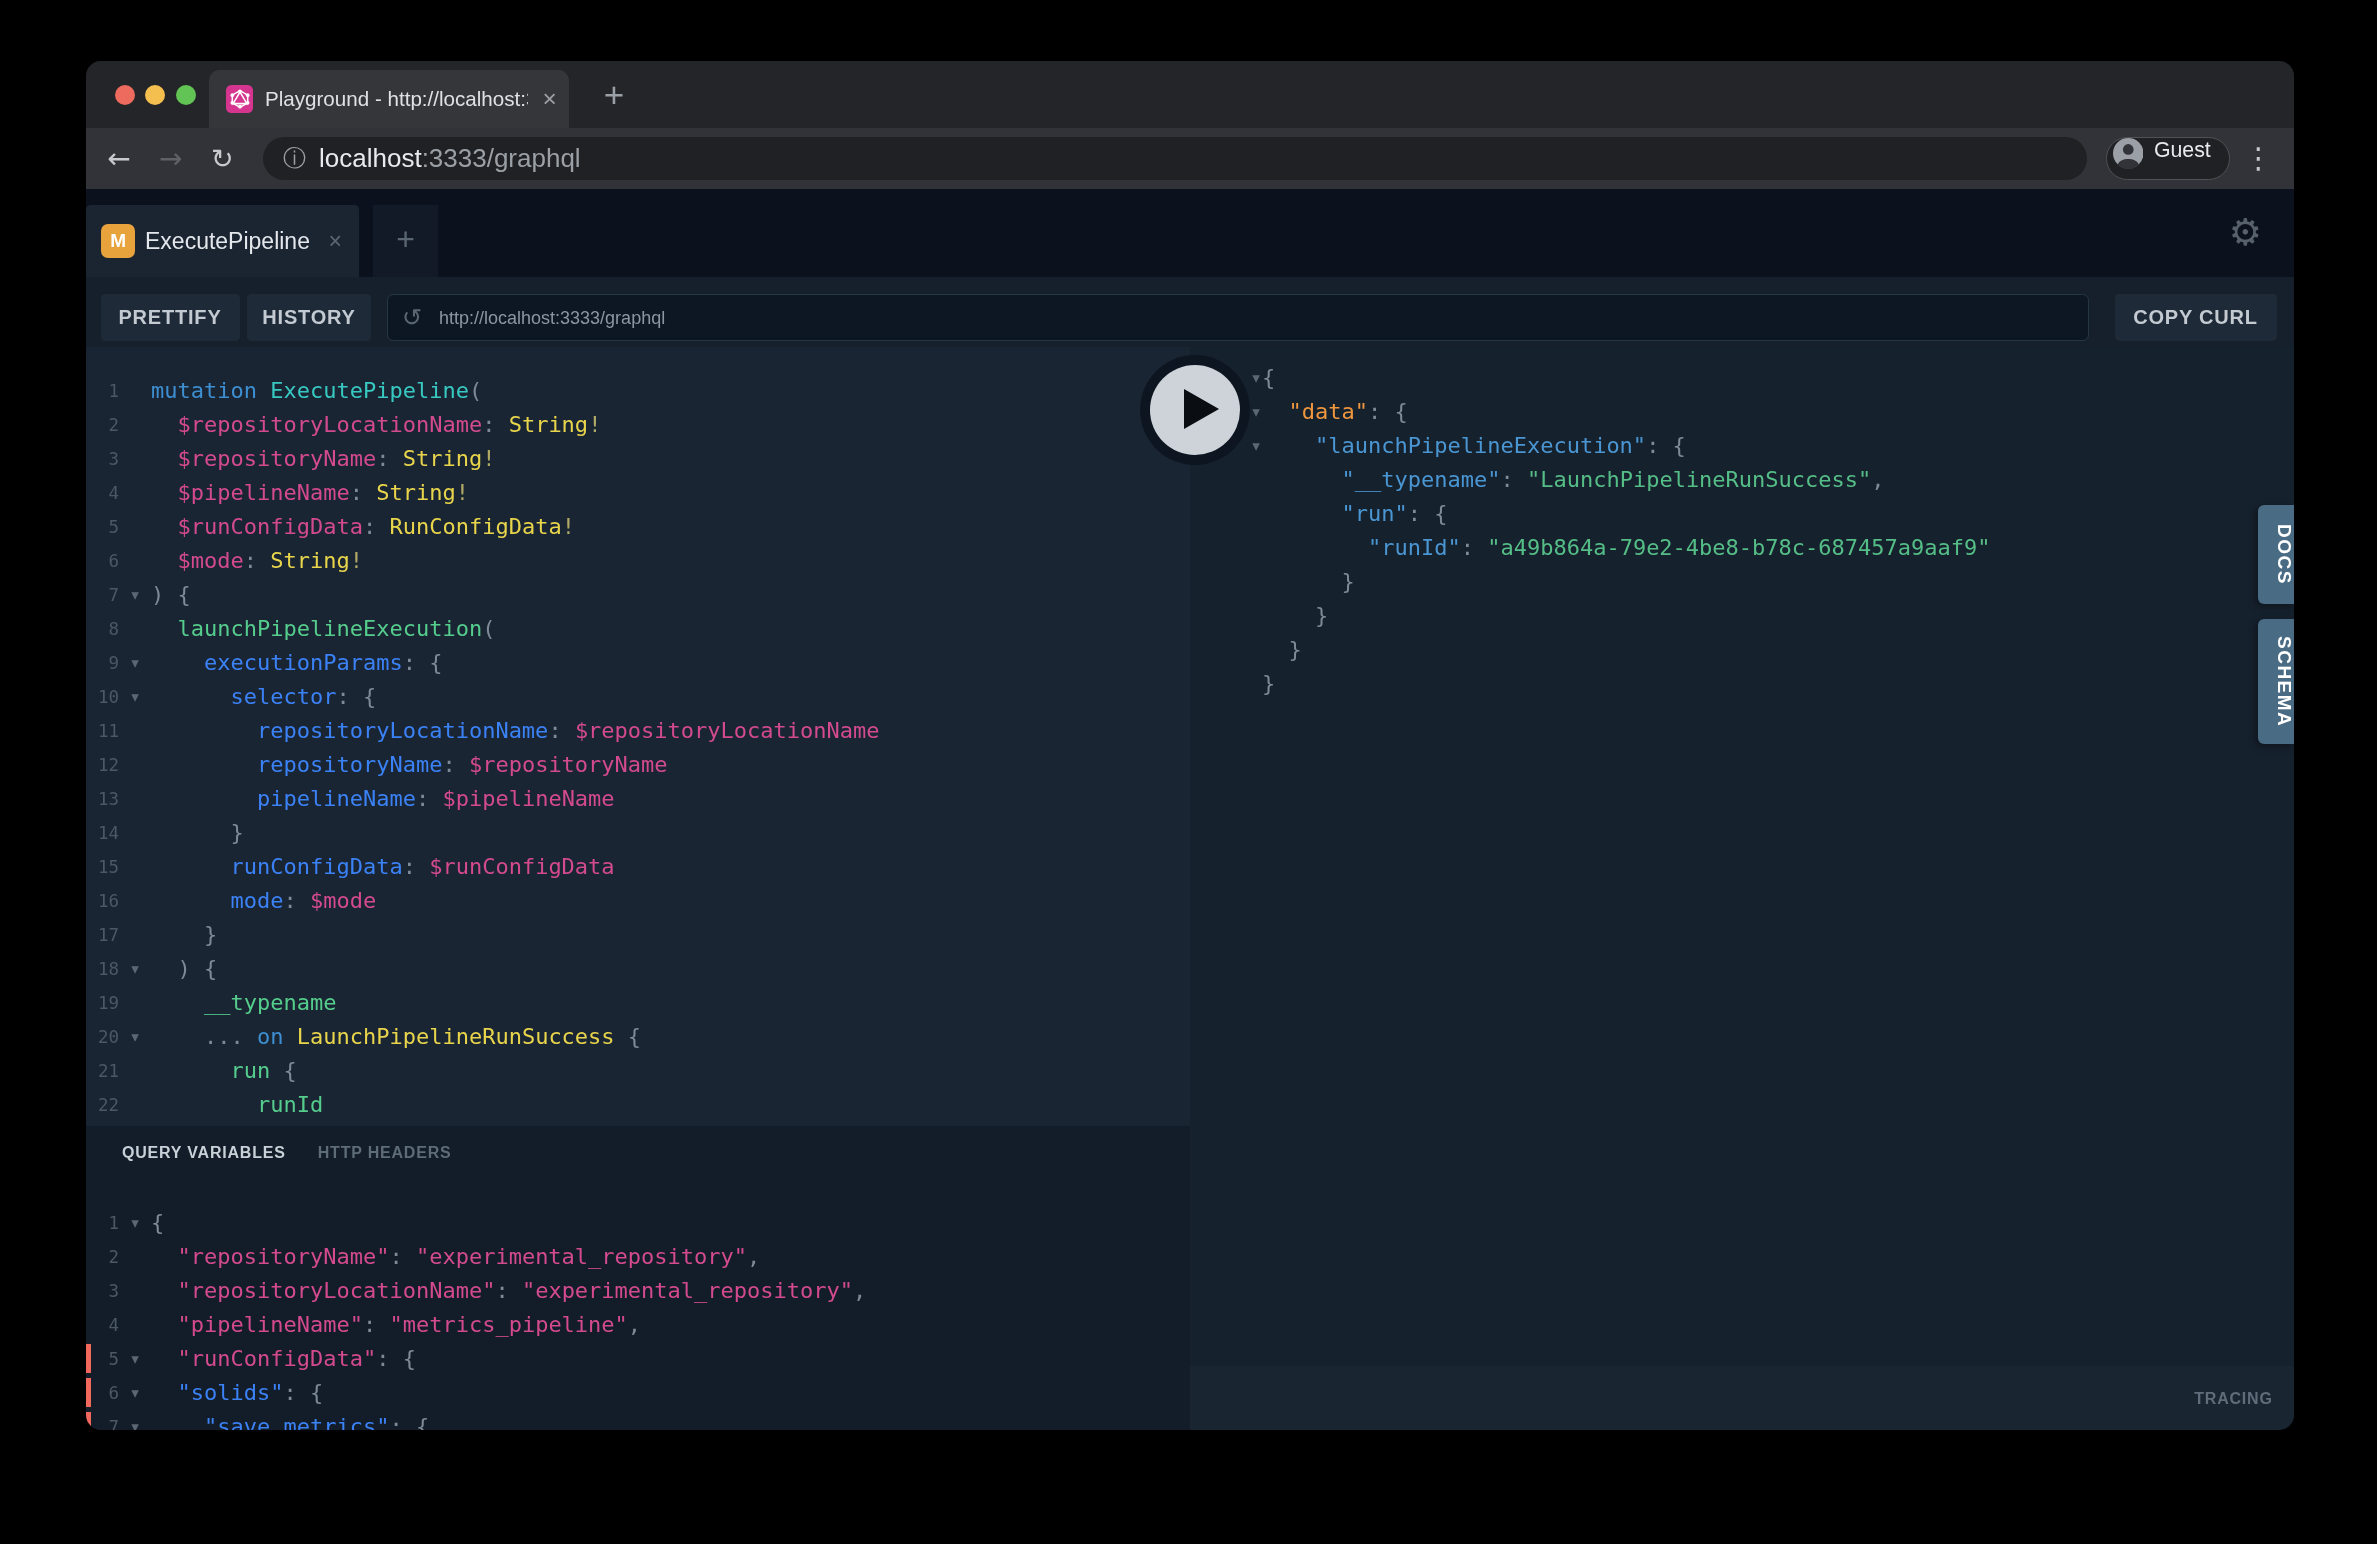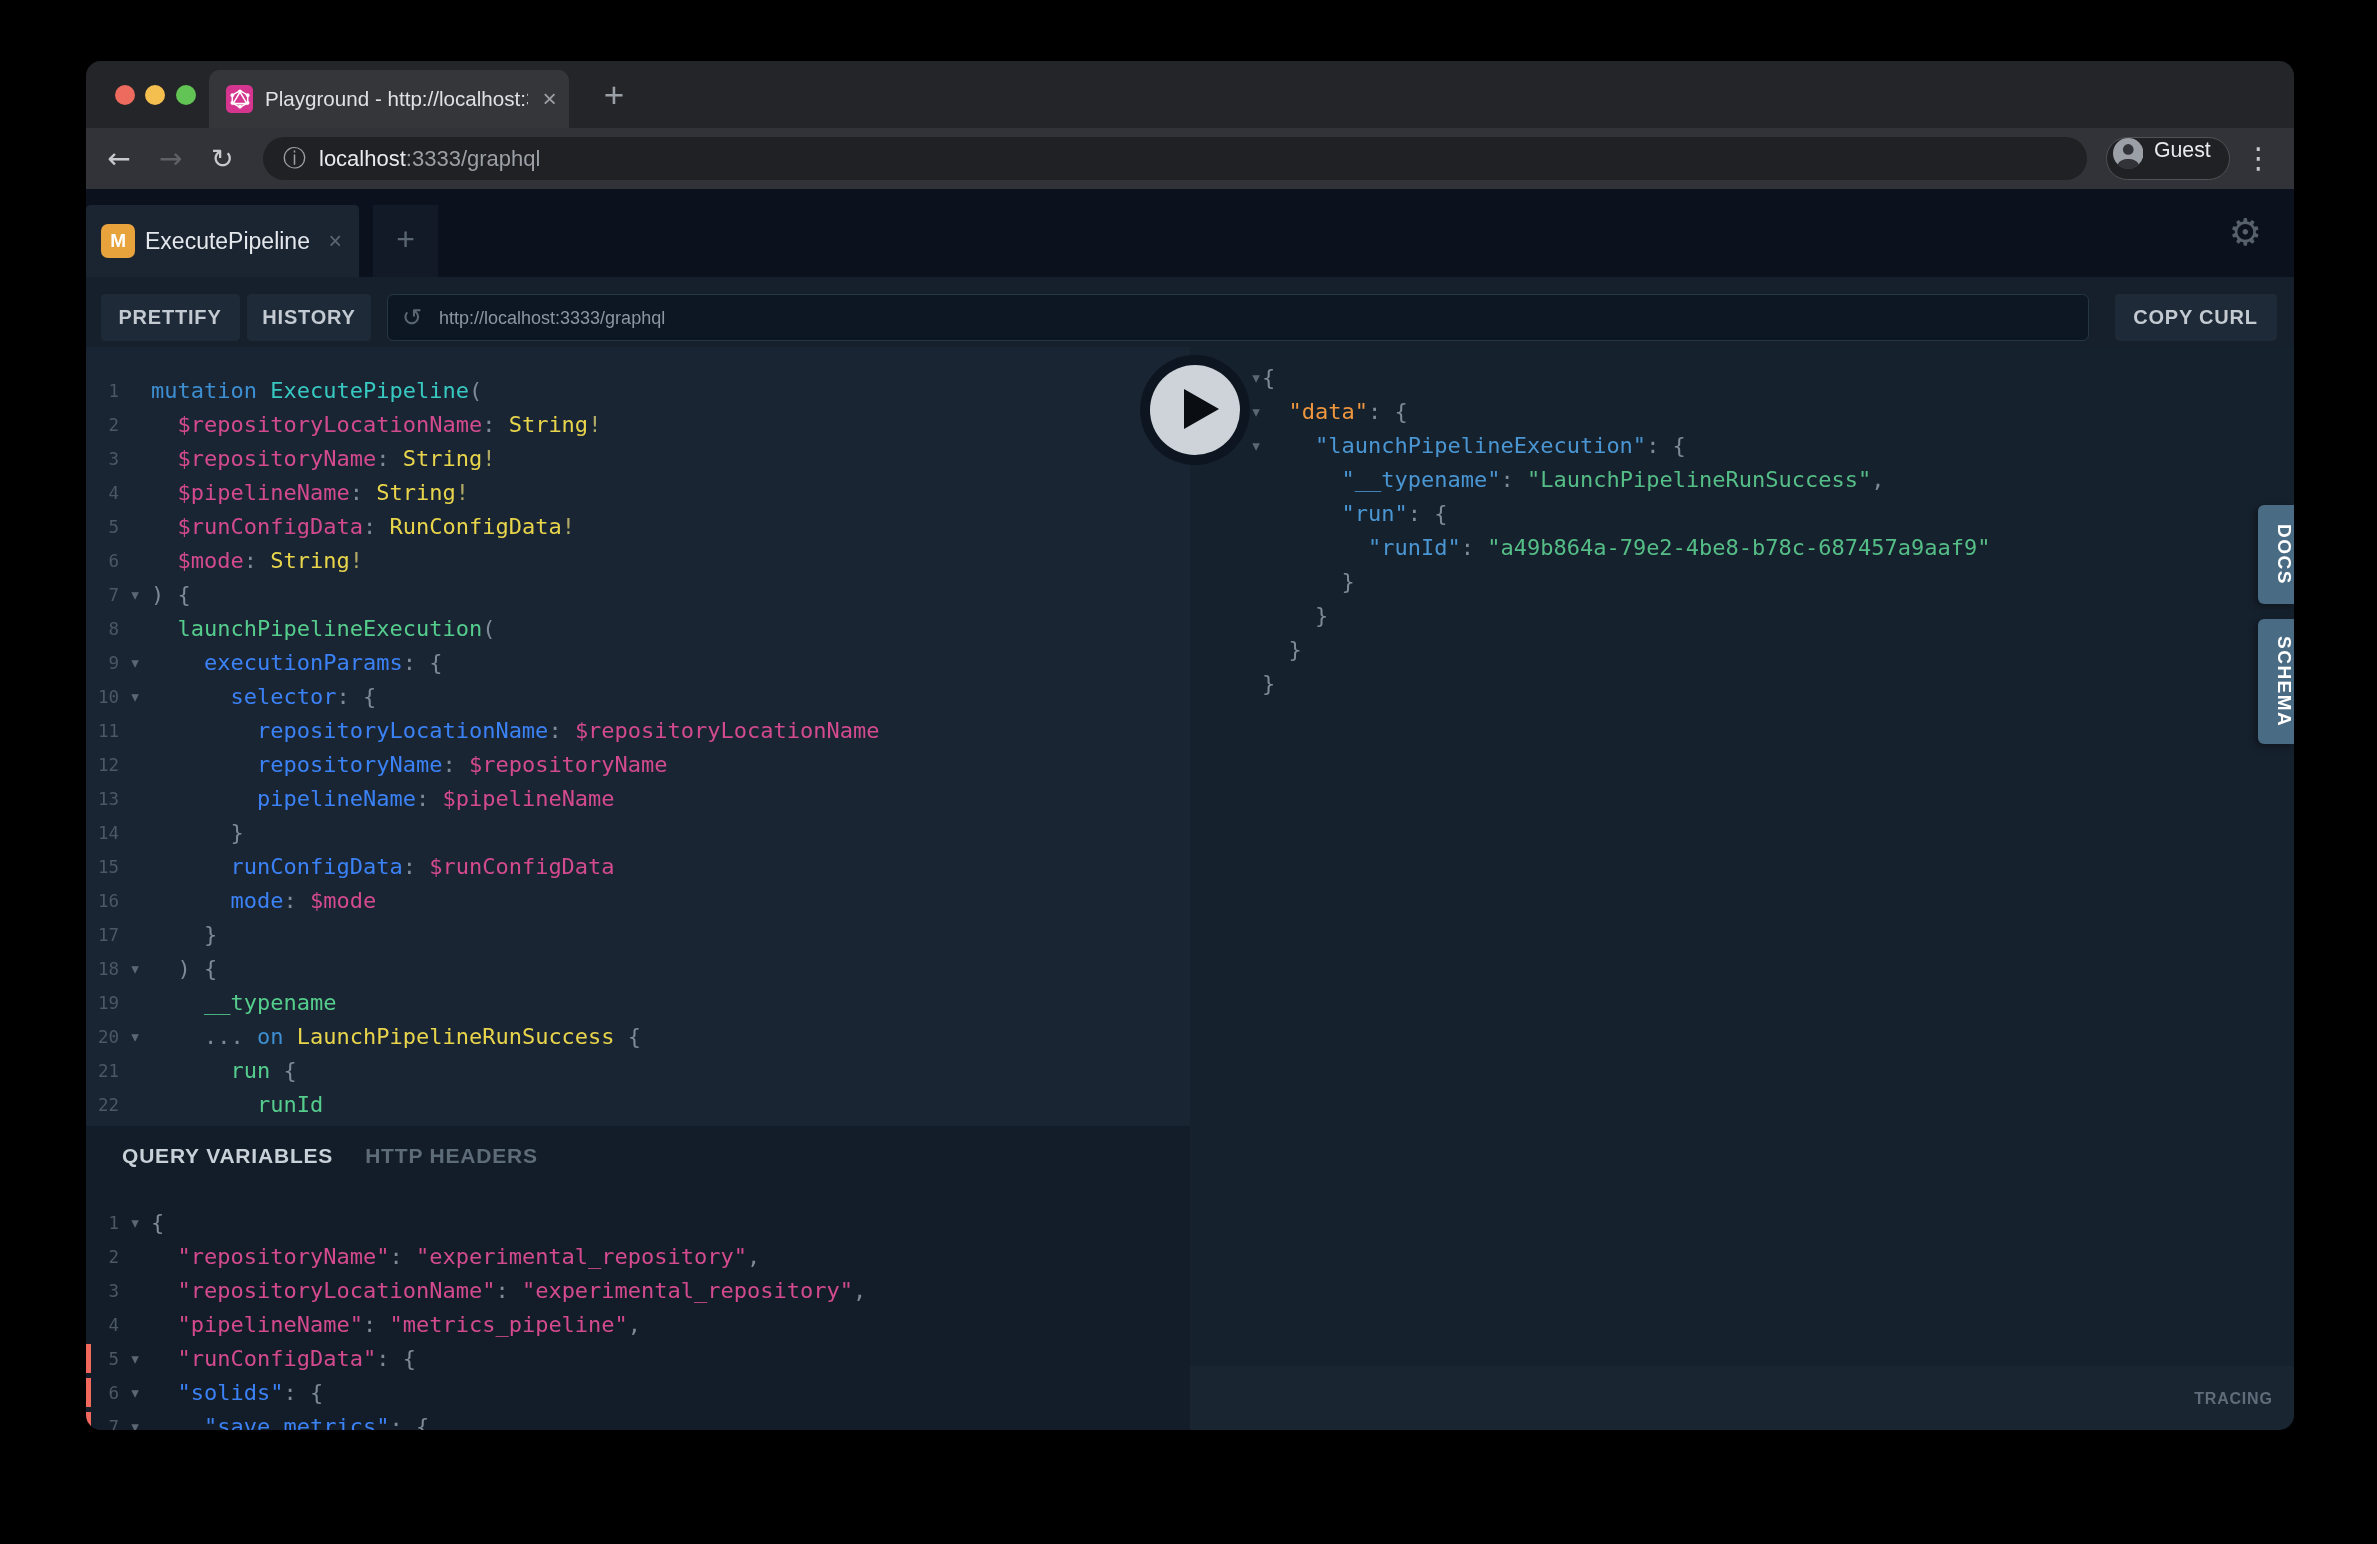--- a/index.html
+++ b/index.html
@@ -21,21 +21,21 @@
   .tab-close{position:absolute;right:12.2px;top:0;line-height:58px;font-size:24.4px;color:#9aa0a6;cursor:default;}
   .newtab-btn{position:absolute;left:503px;top:9.1px;width:50px;height:50px;text-align:center;line-height:49px;
               font-size:35px;font-weight:300;color:#9aa0a6;}
 
   
   .chrome-urlrow{position:absolute;left:0;top:67px;width:100%;height:61px;background:#323338;}
   .nav-ic{position:absolute;top:0;line-height:61px;font-size:28px;color:#c7cacd;font-family:"DejaVu Sans",sans-serif;}
   .ic-back{left:21.3px}.ic-fwd{left:73px;color:#5e6165}.ic-reload{left:125px;font-size:27px}
   .url-pill{position:absolute;left:177px;top:9.1px;width:1824px;height:43px;border-radius:21.3px;background:#202124;}
   .ic-info{position:absolute;left:20px;top:0;line-height:43px;font-size:23px;color:#9aa0a6;font-family:"DejaVu Sans",sans-serif;}
-  .url-text{position:absolute;left:56px;top:0;line-height:43px;font-size:22px;color:#e8eaed;white-space:nowrap;}
+  .url-text{position:absolute;left:56px;top:0;line-height:43px;font-size:26px;color:#e8eaed;white-space:nowrap;}
   .url-text .dim{color:#9aa0a6;}
   .guest-pill{position:absolute;right:64px;top:9.1px;height:41px;border-radius:21.3px;background:#202124;
               border:0.8px solid #4e5155;display:flex;align-items:flex-start;padding:0 18.3px 0 6.1px;gap:10.7px;}
   .guest-label{font-size:21.3px;color:#e8eaed;}
   .kebab{position:absolute;right:21.3px;top:0;line-height:61px;font-size:29px;color:#c7cacd;font-family:"DejaVu Sans",sans-serif;}
 
   
   .pg-topbar{position:absolute;left:0;top:128px;width:100%;height:88px;background:#0c121d;}
   .session-tab{position:absolute;left:0;top:16px;width:273px;height:72px;background:#1b2532;border-radius:4.6px 4.6px 0 0;}
   .m-badge{position:absolute;left:15.2px;top:19px;width:34px;height:34px;border-radius:6.9px;background:#e8a33d;
@@ -61,21 +61,21 @@
 
   
   .pg-main{position:absolute;left:0;top:286px;width:100%;height:1084px;}
   .query-pane{position:absolute;left:0;top:0;width:1104px;height:779px;background:#1a2534;overflow:hidden;}
   .vars-pane{position:absolute;left:0;top:779px;width:1104px;height:305px;background:#131d29;overflow:hidden;}
   .resp-pane{position:absolute;left:1104px;top:0;width:1104px;height:1019px;background:#16212e;overflow:hidden;}
   .tracing-bar{position:absolute;left:1104px;top:1019px;width:1104px;height:65px;background:#1a2532;}
   .tracing-label{position:absolute;right:21.3px;top:0;line-height:65px;font-size:16px;font-weight:bold;
                  color:#5f6d7a;letter-spacing:0.8px;}
   .vars-header{position:absolute;left:36px;top:18.3px;display:flex;gap:32px;}
-  .vh-item{font-size:21px;font-weight:bold;letter-spacing:0.8px;}
+  .vh-item{font-size:16px;font-weight:bold;letter-spacing:0.8px;}
   .vh-active{color:#c9d1d8}.vh-inactive{color:#5e6c79}
 
   
   .code-lines{position:absolute;left:0;width:100%;}
   .query-pane .code-lines{top:27px;}
   .vars-pane  .code-lines{top:80px;}
   .resp-pane  .code-lines{top:13.7px;}
   .code-line{position:relative;height:34px;}
   .code-line pre{position:absolute;left:65px;top:0;margin:0;font-family:"DejaVu Sans Mono",monospace;
                  font-size:22px;line-height:34px;}

